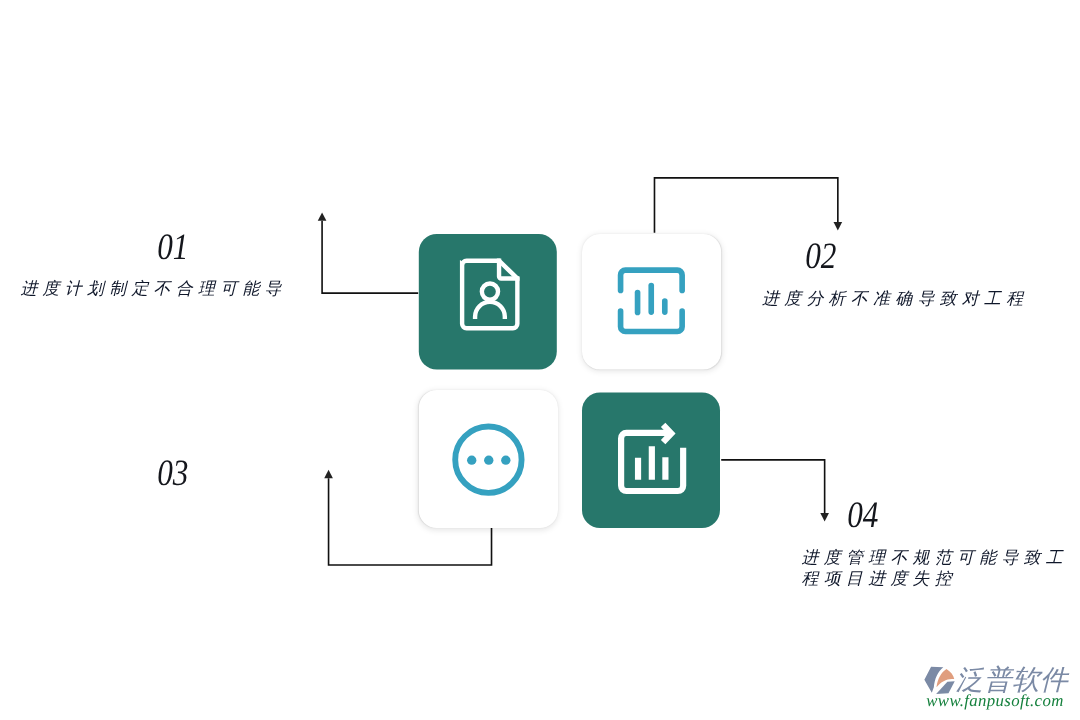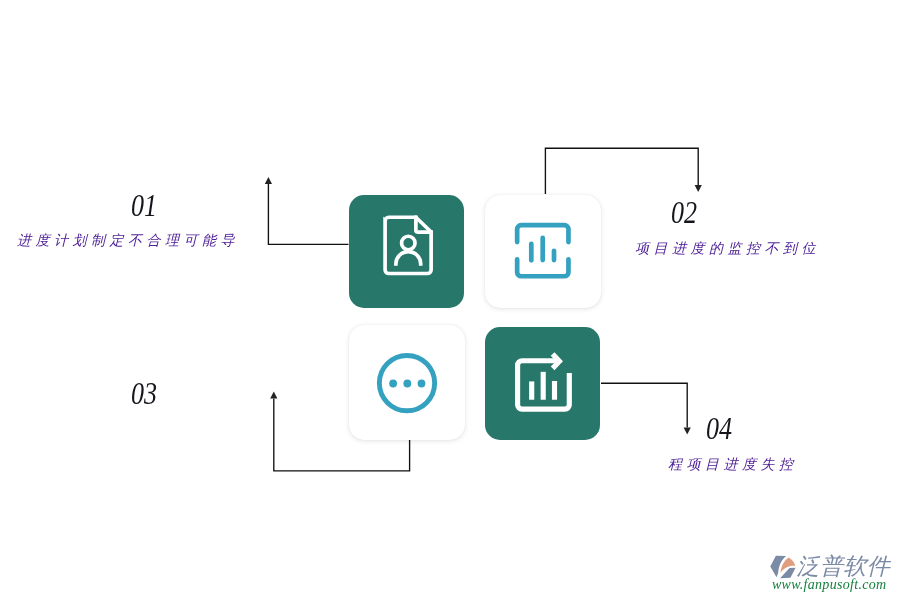--- a/index.html
+++ b/index.html
@@ -63,21 +63,21 @@
   #num2 { left: 671.3px; top: 197.4px; }
   #num3 { left: 131.2px; top: 378.4px; }
   #num4 { left: 705.8px; top: 412.7px; }
 
   
   .desc {
     position: absolute;
     font-family: "Liberation Sans", sans-serif;
     font-size: 14px;
     line-height: 18.2px;
-    color: #4c1d95;
+    color: #0f172a;
     letter-spacing: 4.5px;
     white-space: nowrap;
     transform: translateZ(0);
   }
   #desc1 { left: 17px; top: 231px; }
   #desc2 { left: 635px; top: 238.5px; }
   #desc3 { left: 17px; top: 415px; }
   #desc4 { left: 668px; top: 454.5px; }
 
   
@@ -162,25 +162,26 @@
 
   <div class="num" id="num1">01</div>
   <div class="num" id="num2">02</div>
   <div class="num" id="num3">03</div>
   <div class="num" id="num4">04</div>
 
   <div class="desc" id="desc1">
       <div>进度计划制定不合理可能导</div>
     </div>
   <div class="desc" id="desc2">
-      <div>项目进度的监控不到位</div>
+      <div>进度分析不准确导致对工程</div>
     </div>
   <div class="desc" id="desc3">
     </div>
   <div class="desc" id="desc4">
+      <div>进度管理不规范可能导致工</div>
       <div>程项目进度失控</div>
     </div>
 
   <div id="logo">
     <svg id="logomark" viewBox="0 0 28 28">
       <path d="M7.9 3.7 L18.1 4.0 C13.5 7.6 10.8 13.6 10.2 20.7 L8.5 25.2 L2.3 14.4 Z" fill="#7b8aa5"></path>
       <path d="M20.7 5.6 C24.3 8.0 26.6 10.7 27.2 13.9 C21.8 13.1 16.5 15.6 12.4 20.7 C13.4 13.6 16.3 8.4 20.7 5.6 Z" fill="#e09e7e"></path>
       <path d="M21.5 16.1 L27.6 15.8 L22.4 25.8 L12.1 26.3 Z" fill="#7b8aa5"></path>
     </svg>
     <span id="brandname">泛普软件</span>

